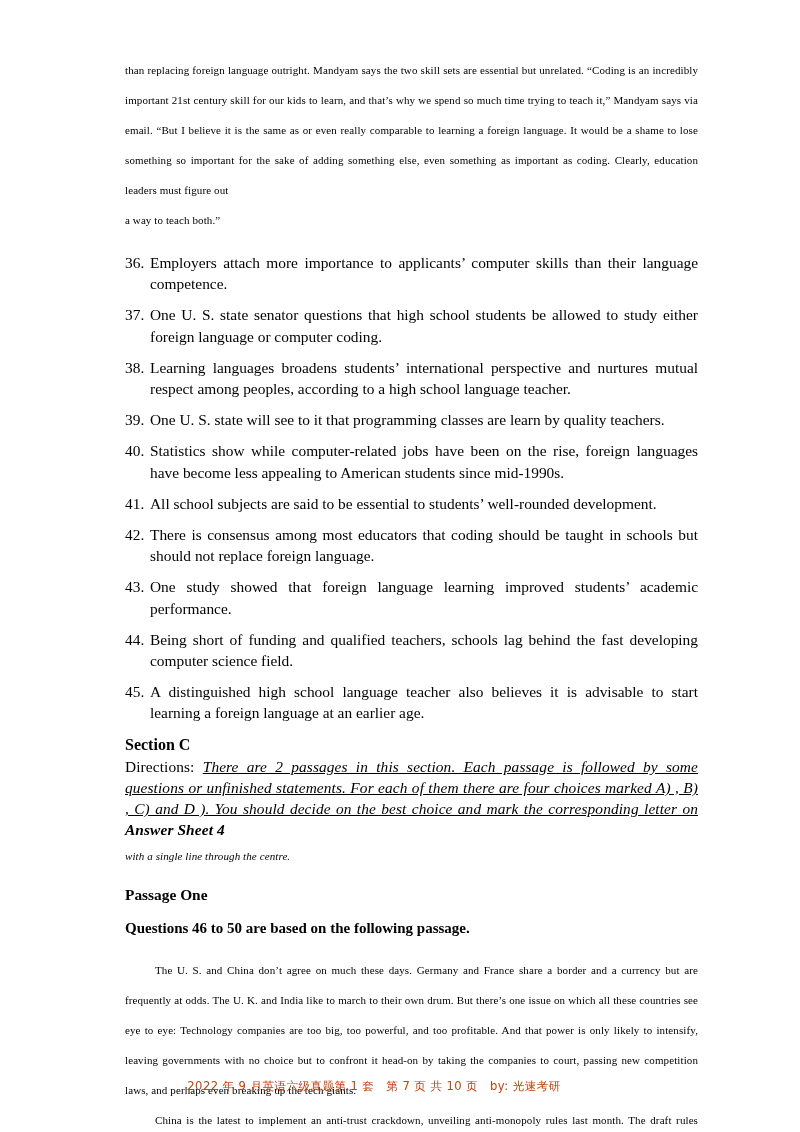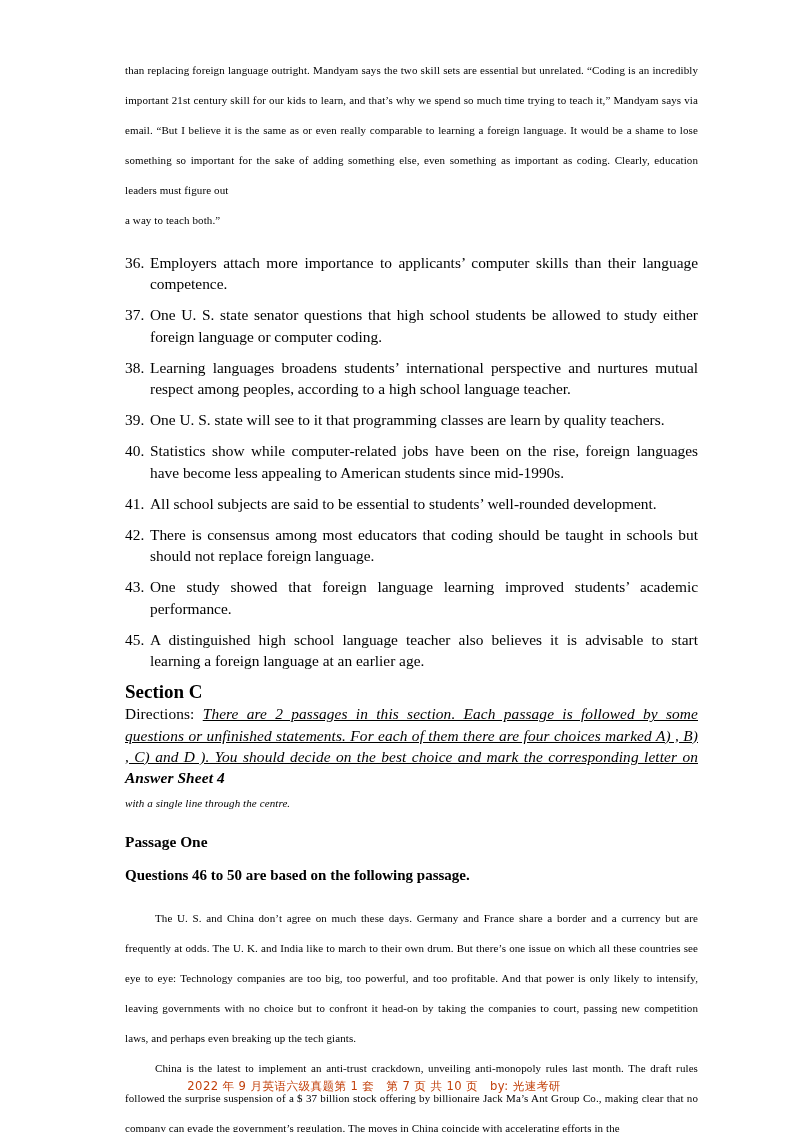--- a/index.html
+++ b/index.html
@@ -70,21 +70,21 @@
   }
   .stmt .stmt-text {
     display: block;
   }
   .stmt.single .stmt-text {
     text-align: left;
   }
   
   .section-head {
     font-weight: bold;
-    font-size: 19px;
+    font-size: 16px;
     line-height: 21.2px;
     margin-top: 9px;
     margin-bottom: 0;
   }
   .directions {
     font-size: 15.4px;
     line-height: 21.2px;
     text-align: justify;
     text-justify: inter-word;
     margin-top: 1px;
@@ -188,20 +188,24 @@
       <li class="stmt">
         <span class="num">42.</span>
         <span class="stmt-text">There is consensus among most educators that coding should be taught in schools but should not replace foreign language.</span>
       </li>
 
       <li class="stmt">
         <span class="num">43.</span>
         <span class="stmt-text">One study showed that foreign language learning improved students’ academic performance.</span>
       </li>
 
+      <li class="stmt">
+        <span class="num">44.</span>
+        <span class="stmt-text">Being short of funding and qualified teachers, schools lag behind the fast developing computer science field.</span>
+      </li>
 
       <li class="stmt">
         <span class="num">45.</span>
         <span class="stmt-text">A distinguished high school language teacher also believes it is advisable to start learning a foreign language at an earlier age.</span>
       </li>
 
     </ul>
 
     <div class="section-head">Section C</div>
 

